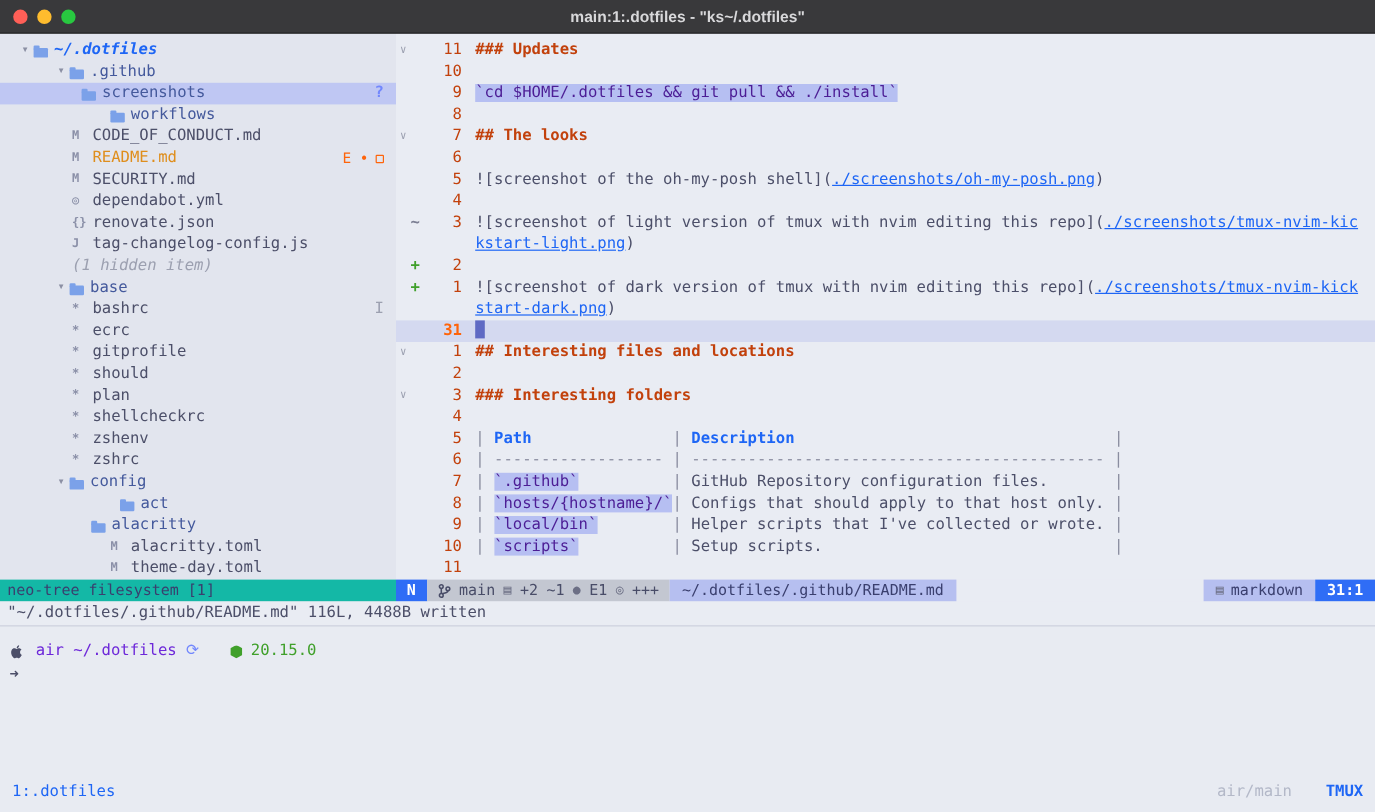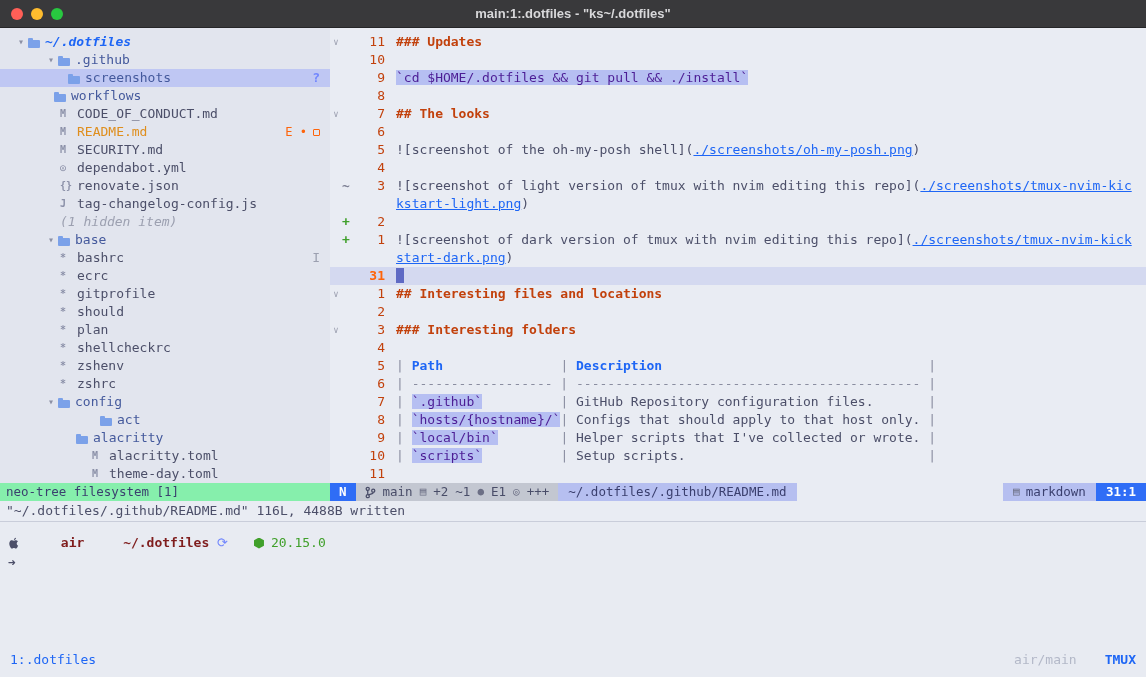--- a/index.html
+++ b/index.html
@@ -57,37 +57,37 @@
   .st-h { color:#c2410c; font-weight:bold; }
   .st-t { color:#4c4f69; }
   .st-l { color:#1e66f5; text-decoration:underline; }
   .st-c { background:#b6bff2; color:#4c1d95; }
   .st-b { color:#8a8da0; }
   .st-th { color:#1e66f5; font-weight:bold; }
   .cursor { display:inline-block; width:8px; height:15px; background:#5f6ac4; vertical-align:-3px; }
 
   
   .statusrow { display:flex; height:18px; font-size:12.5px; }
-  .nt-status { width:330px; flex:none; background:#86efac; color:#3a3f6e; padding-left:6px; line-height:18px; }
+  .nt-status { width:330px; flex:none; background:#14b8a6; color:#3a3f6e; padding-left:6px; line-height:18px; }
   .lualine { flex:1; display:flex; line-height:18px; background:#e9ecf3; }
   .ll-mode { background:#2f6df6; color:#fff; font-weight:bold; padding:0 9px; }
   .ll-git { background:#c3c7d1; color:#494d68; padding:0 9px; display:flex; gap:7px; align-items:center; }
   .ll-icn { color:#6c6f85; font-size:11px; }
   .ll-path { background:#b6bff0; color:#3a3f6e; padding:0 10px; }
   .ll-fill { flex:1; }
   .ll-ft { background:#b6bff0; color:#3a3f6e; padding:0 10px; display:flex; gap:6px; align-items:center; }
   .ll-pos { background:#2f6df6; color:#fff; font-weight:bold; padding:0 10px; }
 
   .msgline { height:20px; line-height:20px; padding-left:6px; background:#e9ecf3; }
 
   
   .shellarea { flex:1; padding:12px 0 0 8px; }
   .prompt { display:flex; align-items:center; white-space:pre; }
   .apple { display:inline-flex; margin-right:2px; }
-  .p-host, .p-cwd { color:#7f1d1d; font-weight:bold;margin-left:31px; }
+  .p-host, .p-cwd { color:#6d28d9; font-weight:normal; }
   .p-sync { color:#7287fd; }
   .hex { width:10px; height:11px; background:#40a02b; margin-left:26px; margin-right:7px; flex:none;
          clip-path:polygon(50% 0,100% 25%,100% 75%,50% 100%,0 75%,0 25%); }
   .p-node { color:#40a02b; }
   .prompt-arrow { margin-top:2px; color:#4c4f69; font-weight:bold; }
 
   
   .tmuxbar { height:26px; display:flex; align-items:flex-start; padding:0 10px; font-size:13px; }
   .tmux-left { color:#1e66f5; }
   .tmux-right { margin-left:auto; display:flex; gap:28px; align-items:center; }
@@ -122,21 +122,21 @@
               <span class="nt-arrow">▾</span>
               <span class="nt-icon fi-folder"></span>
               <span class="nt-label dir">.github</span>
             </div>
             <div class="nt-row sel" style="padding-left: 68px;">
               <span class="nt-icon fi-folder"></span>
               <span class="nt-label dir">screenshots</span>
               <span class="nt-spacer"></span>
               <span class="nt-right">?</span>
             </div>
-            <div class="nt-row" style="padding-left: 54px;">
+            <div class="nt-row" style="padding-left: 92px;">
               <span class="nt-icon fi-folder"></span>
               <span class="nt-label dir">workflows</span>
             </div>
             <div class="nt-row" style="padding-left: 60px;">
               <span class="nt-icon">M</span>
               <span class="nt-label file">CODE_OF_CONDUCT.md</span>
             </div>
             <div class="nt-row" style="padding-left: 60px;">
               <span class="nt-icon">M</span>
               <span class="nt-label readme">README.md</span>

